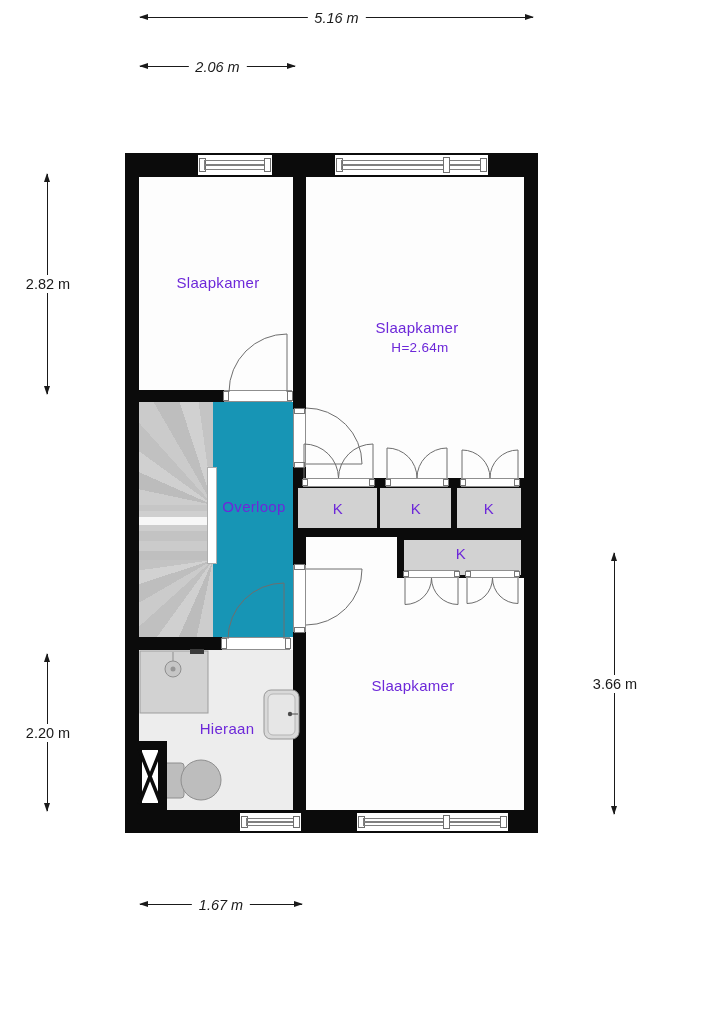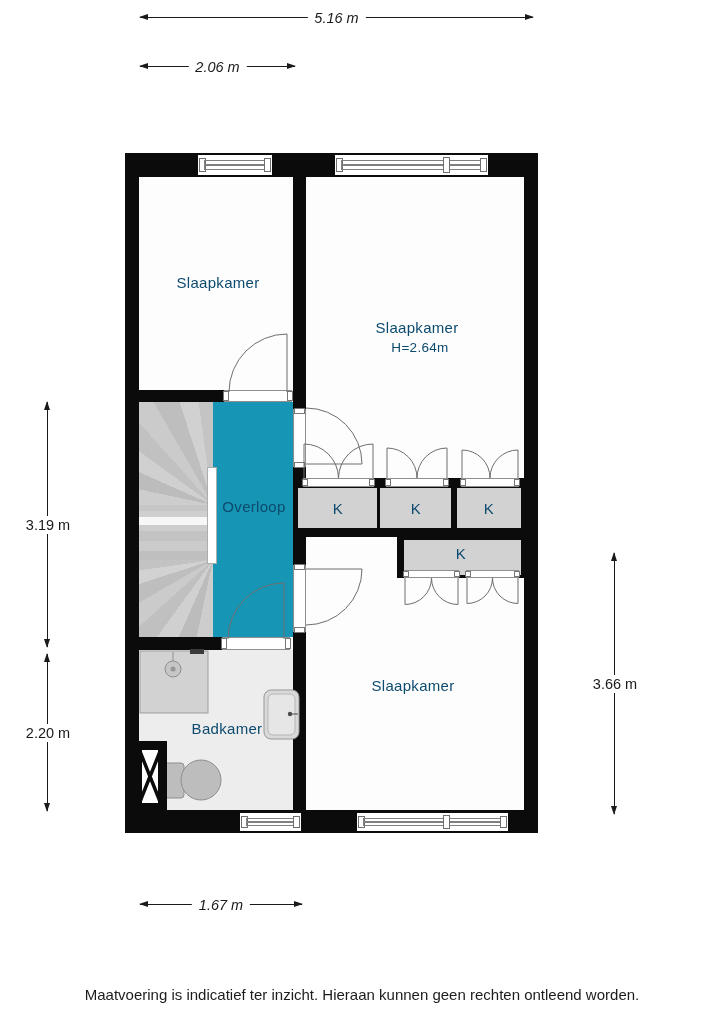--- a/index.html
+++ b/index.html
@@ -28,21 +28,21 @@
   
   .th-h{position:absolute;background:#fff;border-top:1px solid #8f8f8f;border-bottom:1px solid #8f8f8f;}
   .th-h::before,.th-h::after{content:"";position:absolute;top:0;bottom:0;width:4px;background:#fff;border:1px solid #777;}
   .th-h::before{left:-1px;} .th-h::after{right:-1px;}
   .th-v{position:absolute;background:#fff;border-left:1px solid #8f8f8f;border-right:1px solid #8f8f8f;}
   .th-v::before,.th-v::after{content:"";position:absolute;left:0;right:0;height:4px;background:#fff;border:1px solid #777;}
   .th-v::before{top:-1px;} .th-v::after{bottom:-1px;}
   
   .closet{position:absolute;background:var(--closet,#d2d2d2);border:3px solid var(--wall,#0b0b0b);box-sizing:border-box;}
   
-  .lbl{position:absolute;transform:translate(-50%,-50%);font-size:15px;color:#0c4a6e;white-space:nowrap;letter-spacing:.3px;}
+  .lbl{position:absolute;transform:translate(-50%,-50%);font-size:15px;color:#6d28d9;white-space:nowrap;letter-spacing:.3px;}
   .lbl.sub{font-size:13.5px;}
   
   .dim{position:absolute;}
   .dim .ln{position:absolute;background:var(--line,#1a1a1a);}
   .dim .dl{position:absolute;left:50%;top:50%;transform:translate(-50%,-50%);background:#fff;
            font-size:14.5px;color:var(--line,#1a1a1a);white-space:nowrap;}
   .dim-h{height:14px;}
   .dim-h .ln{left:1px;right:1px;top:6px;height:1px;}
   .dim-h .dl{padding:0 7px;font-style:italic;}
   .dim-h::before,.dim-h::after{content:"";position:absolute;top:3px;width:0;height:0;border-top:3.5px solid transparent;border-bottom:3.5px solid transparent;}
@@ -64,23 +64,23 @@
 
   <div class="dim dim-h" style="left:139px;top:11px;width:395px">
     <div class="ln"></div>
     <span class="dl">5.16 m</span>
   </div>
   <div class="dim dim-h" style="left:139px;top:60px;width:157px">
     <div class="ln"></div>
     <span class="dl">2.06 m</span>
   </div>
 
-  <div class="dim dim-v" style="left:41px;top:401px;height:247px">
-    <div class="ln"></div>
-    <span class="dl">3.19 m</span>
+  <div class="dim dim-v" style="left:41px;top:173px;height:222px">
+    <div class="ln"></div>
+    <span class="dl">2.82 m</span>
   </div>
   <div class="dim dim-v" style="left:41px;top:653px;height:159px">
     <div class="ln"></div>
     <span class="dl">2.20 m</span>
   </div>
 
   <div class="dim dim-v" style="left:608px;top:552px;height:263px">
     <div class="ln"></div>
     <span class="dl">3.66 m</span>
   </div>
@@ -184,21 +184,20 @@
         <path d="M139,749 L161,804 M161,749 L139,804" stroke="#0b0b0b" stroke-width="3.5" fill="none"></path>
       </g>
     </g>
   </svg>
 
   <div class="lbl" style="left:218px;top:282px">Slaapkamer</div>
   <div class="lbl" style="left:417px;top:327px">Slaapkamer</div>
   <div class="lbl sub" style="left:420px;top:347px">H=2.64m</div>
   <div class="lbl" style="left:254px;top:506px">Overloop</div>
   <div class="lbl" style="left:413px;top:685px">Slaapkamer</div>
-  <div class="lbl" style="left:227px;top:728px">Badkamer</div>
+  <div class="lbl" style="left:227px;top:728px">Hieraan</div>
   <div class="lbl" style="left:338px;top:508px">K</div>
   <div class="lbl" style="left:416px;top:508px">K</div>
   <div class="lbl" style="left:489px;top:508px">K</div>
   <div class="lbl" style="left:461px;top:553px">K</div>
 
-  <div class="footer">Maatvoering is indicatief ter inzicht. Hieraan kunnen geen rechten ontleend worden.</div>
 
 </div>
 
 </body></html>

